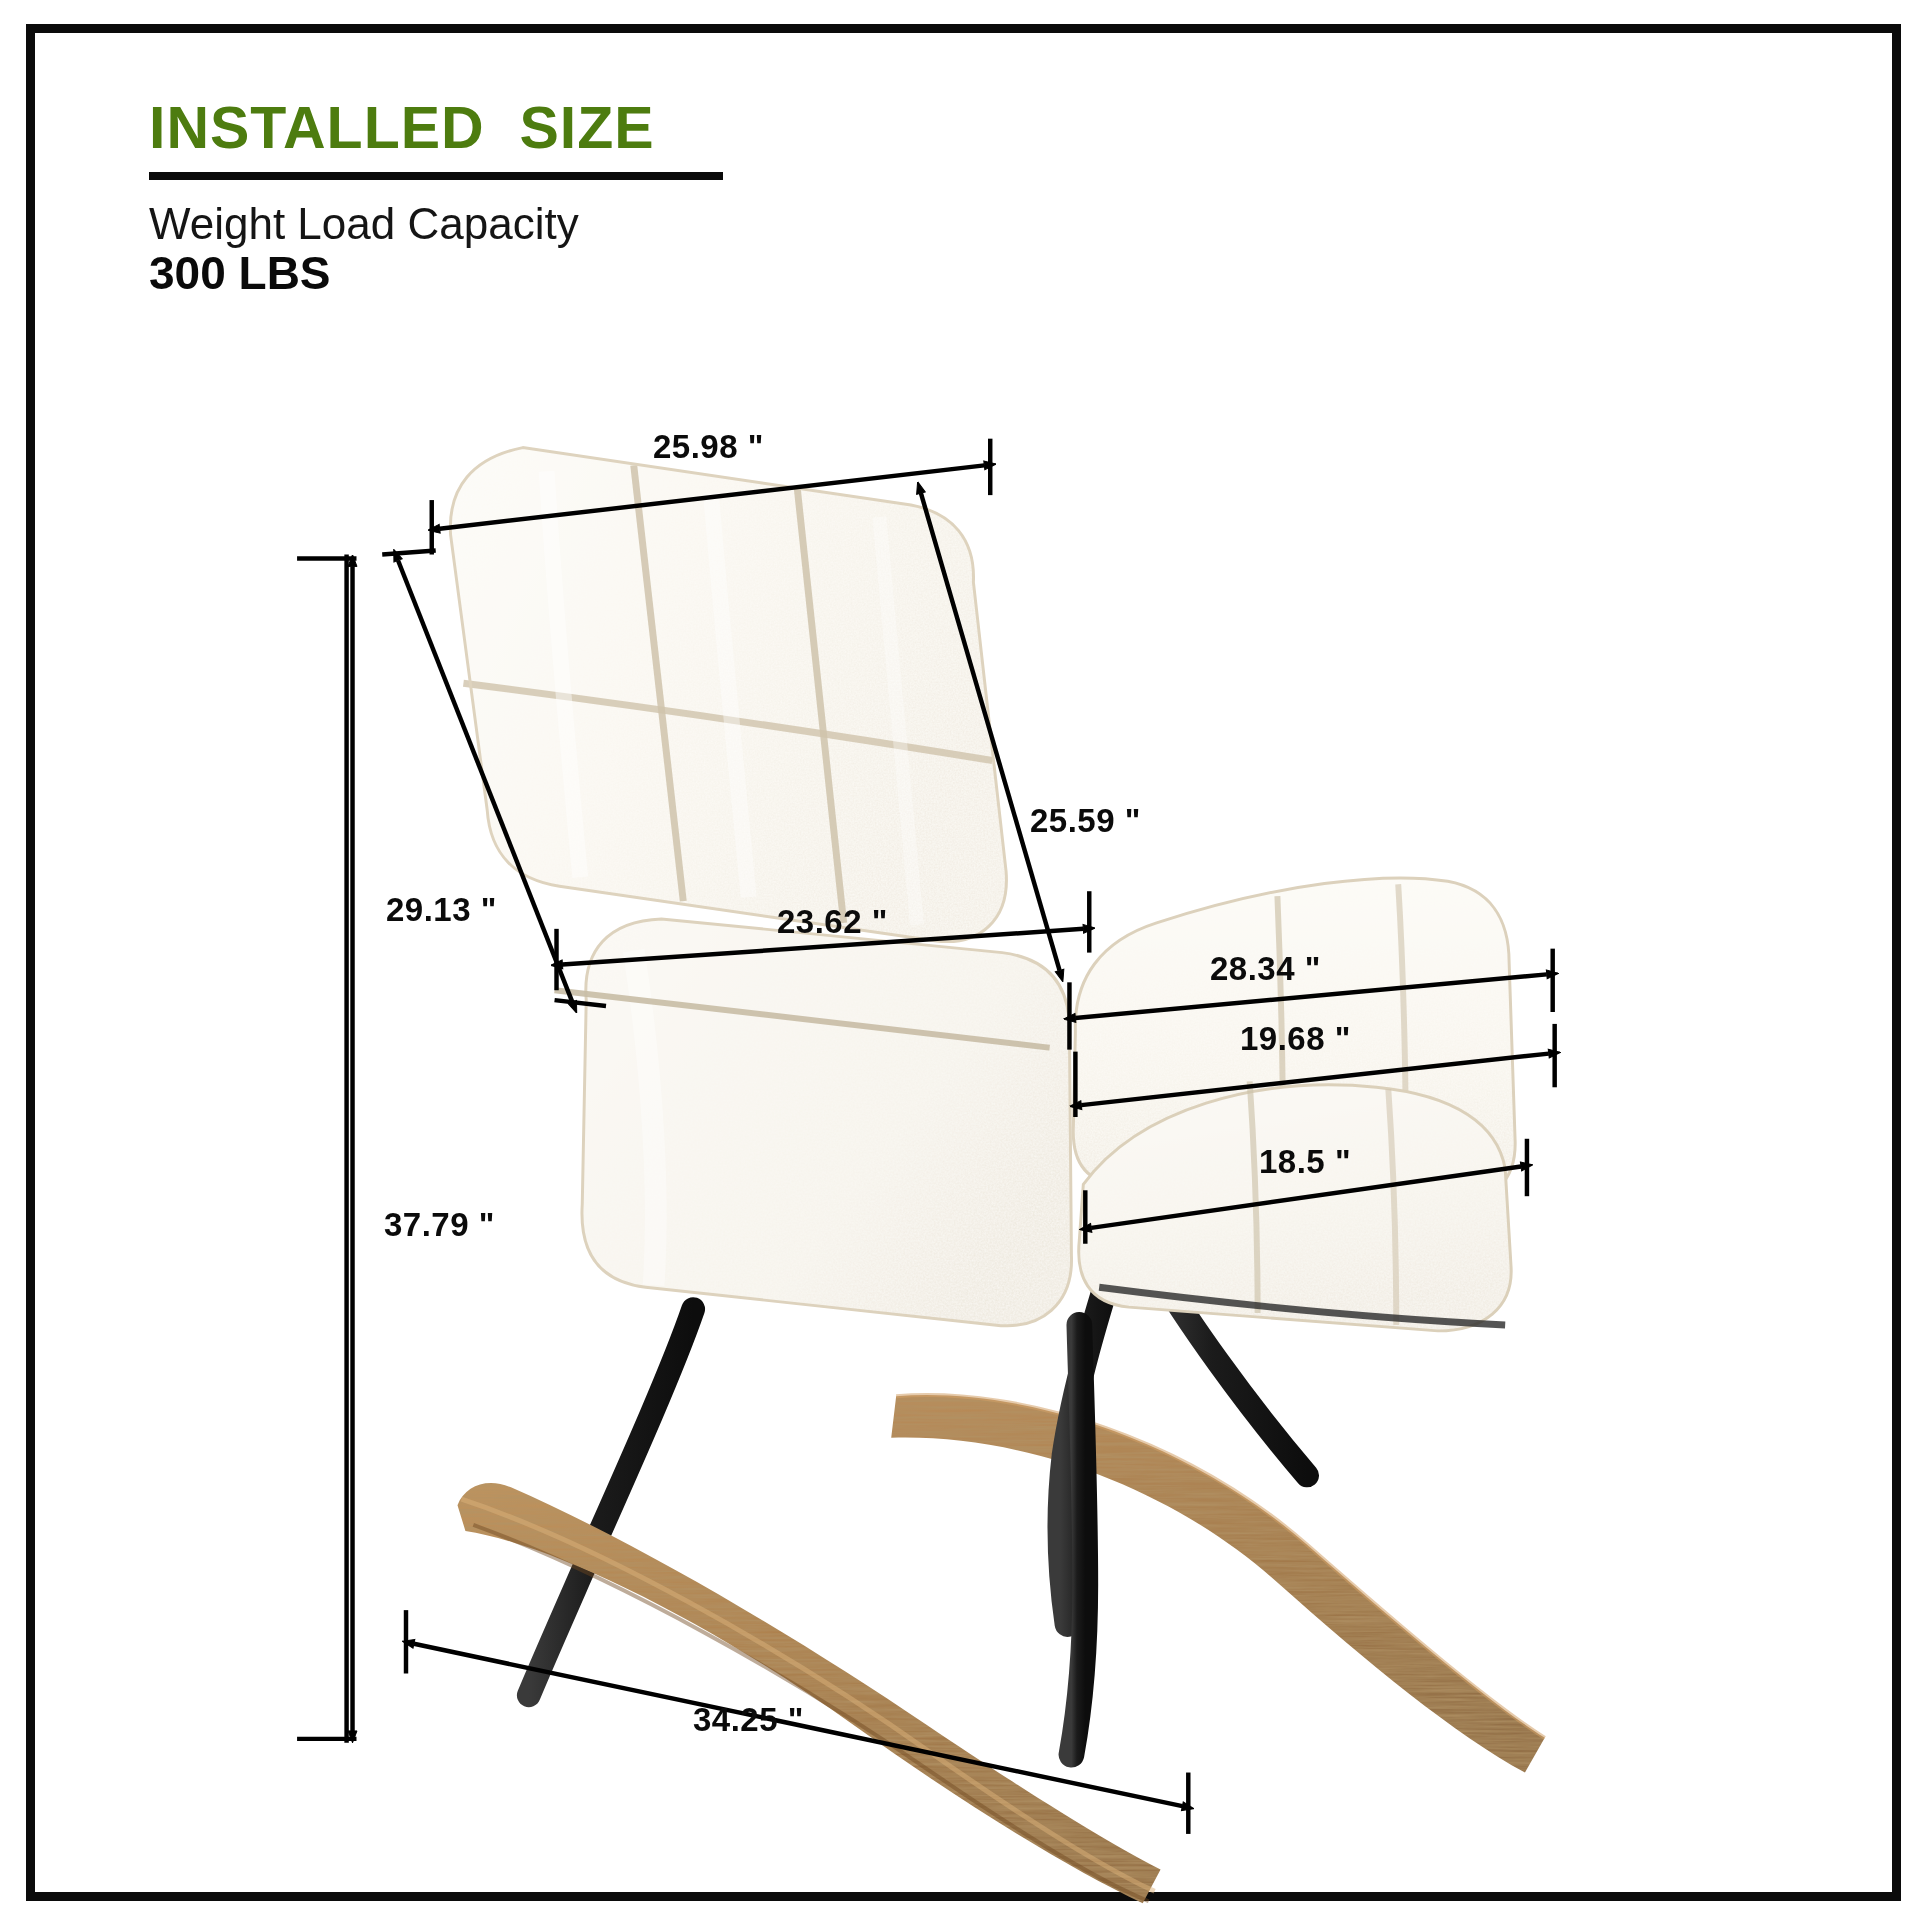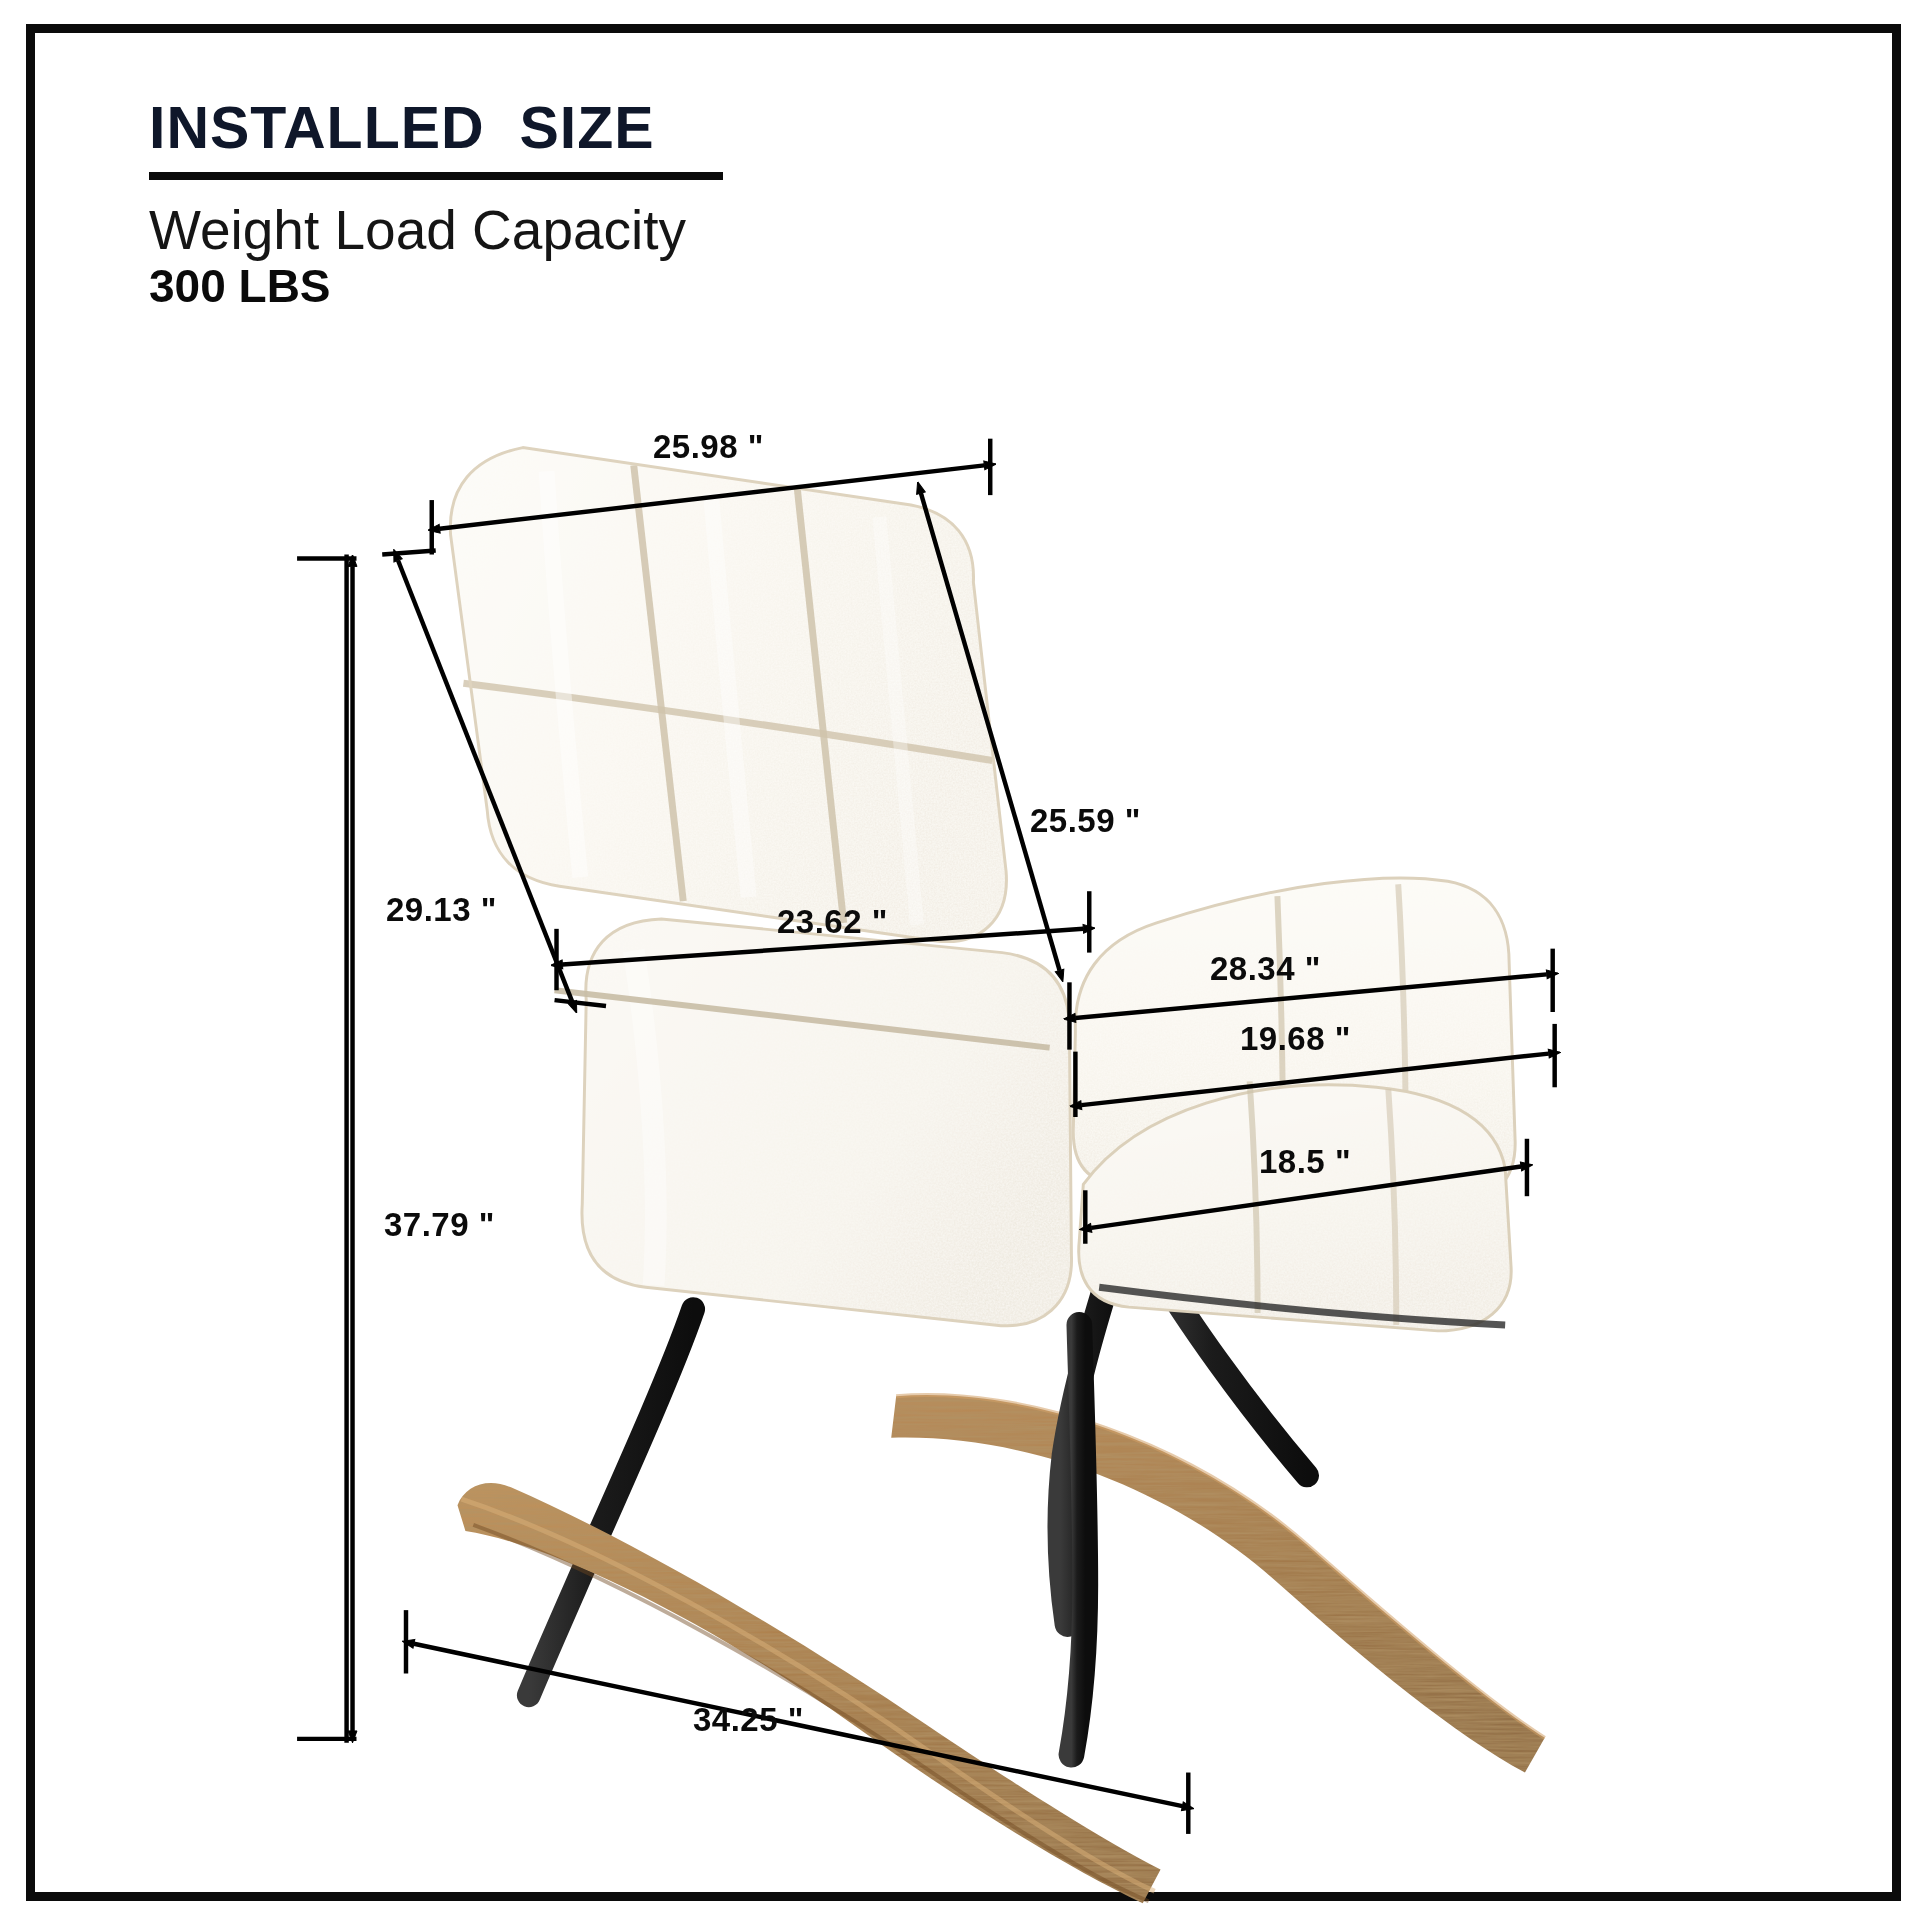--- a/index.html
+++ b/index.html
@@ -10,24 +10,24 @@
   
   #frame{
     position:absolute;left:26px;top:24px;width:1875px;height:1877px;
     border:9px solid #0b0b0b;box-sizing:border-box;background:#ffffff;
   }
 
   
   #header{position:absolute;left:149px;top:99px;width:891px;}
   #title{
     font-size:59px;font-weight:700;letter-spacing:1px;line-height:1;
-    color:#0f172a;white-space:pre;
+    color:#4d7c0f;white-space:pre;
   }
   #title-rule{margin-top:14px;width:574px;height:8px;background:#0a0a0a;}
-  #subtitle{margin-top:20px;font-size:55px;font-weight:400;color:#151515;line-height:1.1;}
+  #subtitle{margin-top:20px;font-size:44px;font-weight:400;color:#151515;line-height:1.1;}
   #capacity{font-size:46px;font-weight:700;color:#0a0a0a;line-height:1.1;}
 
   
   #artwork{position:absolute;left:0;top:0;width:1927px;height:1927px;}
   #artwork svg{position:absolute;left:0;top:0;}
 
   .dimlabel{
     position:absolute;font-size:33px;font-weight:600;color:#0b0b0b;
     white-space:nowrap;letter-spacing:0.5px;
   }

